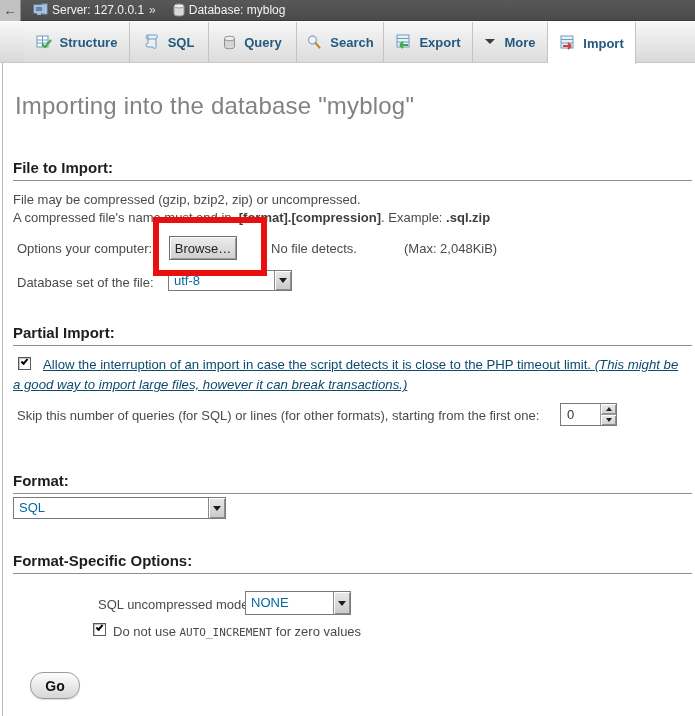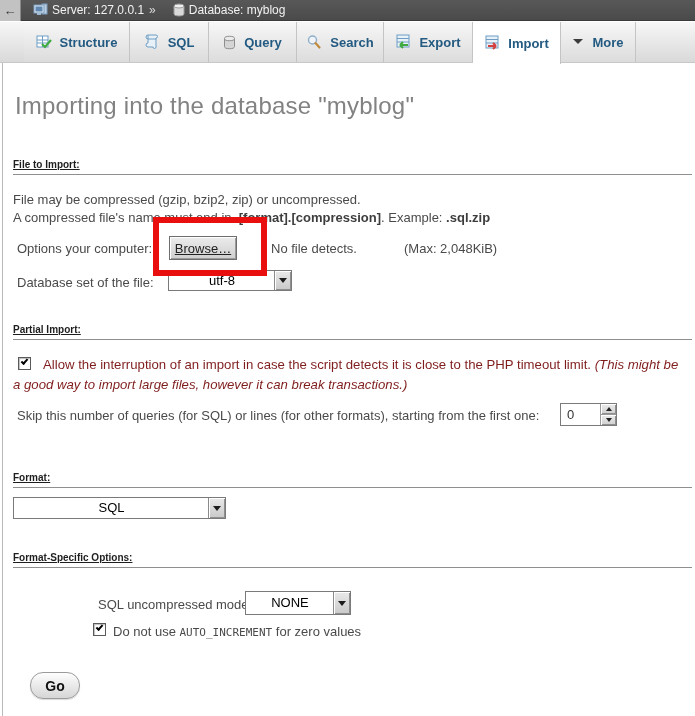--- a/index.html
+++ b/index.html
@@ -24,33 +24,33 @@
     color:#235a81; font-weight:bold; font-size:13px; border-right:1px solid #c4c4c4;
     background:linear-gradient(#f7f7f7,#dcdcdc); cursor:pointer; }
   .tab.active { background:#fff; height:42px; position:relative; z-index:2; }
   .tab svg { display:block; }
 
   
   .left-border { position:absolute; left:2px; top:63px; width:1px; height:653px; background:#b9b9b9; }
   .page-title { position:absolute; left:15px; top:92px; font-size:24px; font-weight:400;
     color:#828282; letter-spacing:0.2px; }
 
-  .sec-head { position:absolute; left:13px; width:679px; font-size:10px; font-weight:bold;
-    color:#1e1e1e; padding-bottom:4px; border-bottom:1px solid #8f8f8f;text-decoration:underline; }
+  .sec-head { position:absolute; left:13px; width:679px; font-size:15px; font-weight:bold;
+    color:#1e1e1e; padding-bottom:4px; border-bottom:1px solid #8f8f8f; }
   .txt { position:absolute; font-size:13px; color:#4a4a4a; white-space:nowrap; }
   .b { font-weight:bold; color:#3d3d3d; }
   .it { font-style:italic; }
 
   
   .win-btn { position:absolute; background:linear-gradient(#ececec,#cfcfcf);
     border:1px solid #6e6e6e; box-shadow:inset 1px 1px 0 #fff, inset -1px -1px 0 #9a9a9a;
-    font-size:13px; color:#222; cursor:pointer; font-family:"Liberation Sans",sans-serif;text-decoration:underline; }
+    font-size:13px; color:#222; cursor:pointer; font-family:"Liberation Sans",sans-serif; }
 
   .sel { position:absolute; background:#fff; border:1px solid #7a7a7a; display:flex; cursor:pointer; }
-  .sel .val { flex:1; font-size:13px; color:#000000; padding:2px 4px 0 5px; overflow:hidden; white-space:nowrap;text-align:center; }
+  .sel .val { flex:1; font-size:13px; color:#0369a1; padding:2px 4px 0 5px; overflow:hidden; white-space:nowrap; }
   .sel .dd { width:17px; background:linear-gradient(#e9e9e9,#c9c9c9);
     border-left:1px solid #8a8a8a; box-shadow:inset 1px 1px 0 #fff, inset -1px -1px 0 #8f8f8f;
     display:flex; align-items:center; justify-content:center; }
   .dd-arrow { width:0; height:0; border-left:4px solid transparent; border-right:4px solid transparent;
     border-top:5px solid #1c1c1c; }
 
   .spinner { position:absolute; background:#fff; border:1px solid #7a7a7a; display:flex; }
   .spinner .val { flex:1; font-size:13px; color:#333; padding:3px 0 0 6px; }
   .spin-btns { width:16px; display:flex; flex-direction:column; border-left:1px solid #9a9a9a; }
   .spin-btn { flex:1; background:linear-gradient(#ececec,#cfcfcf);
@@ -58,22 +58,22 @@
     display:flex; align-items:center; justify-content:center; cursor:pointer; }
   .spin-btn + .spin-btn { border-top:1px solid #9a9a9a; }
   .tri-up { width:0; height:0; border-left:3px solid transparent; border-right:3px solid transparent; border-bottom:4px solid #222; }
   .tri-dn { width:0; height:0; border-left:3px solid transparent; border-right:3px solid transparent; border-top:4px solid #222; }
 
   .chk { position:absolute; width:13px; height:13px; background:#fff; border:1px solid #5a5a5a;
     box-shadow:inset 1px 1px 1px #bdbdbd; cursor:pointer; }
   .chk .mark { position:absolute; left:2px; top:1px; width:7px; height:4px;
     border-left:2px solid #000; border-bottom:2px solid #000; transform:rotate(-48deg); }
 
-  .para { position:absolute; left:13px; top:355px; width:670px; font-size:13.2px; color:#7f1d1d;
-    line-height:20px; text-indent:30px; white-space:normal; }
+  .para { position:absolute; left:13px; top:355px; width:670px; font-size:13.2px; color:#0c4a6e;
+    line-height:20px; text-indent:30px; white-space:normal;text-decoration:underline; }
 
   .mono { font-family:"DejaVu Sans Mono", monospace; font-size:11px; color:#4a4a4a; }
 
   .go-btn { position:absolute; left:30px; top:672px; width:50px; height:27px; border-radius:13px;
     background:linear-gradient(#fefefe,#d6d6d6); border:1px solid #9b9b9b;
     font-size:14px; font-weight:bold; color:#111; cursor:pointer;
     display:flex; align-items:center; justify-content:center; box-shadow:0 1px 1px rgba(0,0,0,0.15); }
 
   .red-rect { position:absolute; left:153px; top:217px; width:114px; height:59px;
     border:6px solid #ea0f0f; z-index:5; pointer-events:none; }
@@ -148,38 +148,38 @@
       <span>
         <svg width="16" height="16" viewBox="0 0 16 16">
           <rect x="2" y="1" width="12" height="12" fill="#e9f1f8" stroke="#6d9dc4"></rect>
           <line x1="2" y1="4.5" x2="14" y2="4.5" stroke="#6d9dc4"></line>
           <line x1="2" y1="8" x2="14" y2="8" stroke="#6d9dc4"></line>
           <path d="M13 11 h-8 m0 0 l3 -3 m-3 3 l3 3" fill="none" stroke="#3faa3f" stroke-width="2"></path>
         </svg>
       </span>
       <span>Export</span>
     </div>
+    <div class="tab" style="width:75px">
+      <span>
+        <svg width="12" height="8" viewBox="0 0 12 8">
+            <path d="M1 1 l5 5 l5 -5 z" fill="#3c3c3c"></path>
+          </svg>
+      </span>
+      <span>More</span>
+    </div>
     <div class="tab active" style="width:88px">
       <span>
         <svg width="16" height="16" viewBox="0 0 16 16">
           <rect x="2" y="1" width="12" height="12" fill="#e9f1f8" stroke="#6d9dc4"></rect>
           <line x1="2" y1="4.5" x2="14" y2="4.5" stroke="#6d9dc4"></line>
           <line x1="2" y1="8" x2="14" y2="8" stroke="#6d9dc4"></line>
           <path d="M4 11 h8 m0 0 l-3 -3 m3 3 l-3 3" fill="none" stroke="#d43f3f" stroke-width="2"></path>
         </svg>
       </span>
       <span>Import</span>
-    </div>
-    <div class="tab" style="width:75px">
-      <span>
-        <svg width="12" height="8" viewBox="0 0 12 8">
-            <path d="M1 1 l5 5 l5 -5 z" fill="#3c3c3c"></path>
-          </svg>
-      </span>
-      <span>More</span>
     </div>
   </div>
 
   <div class="left-border"></div>
 
   <h1 class="page-title">Importing into the database "myblog"</h1>
 
   <div class="sec-head" style="top:159px">File to Import:</div>
   <div class="txt" style="left:13px; top:192px">File may be compressed (gzip, bzip2, zip) or uncompressed.</div>
   <div class="txt" style="left:13px; top:210px">

